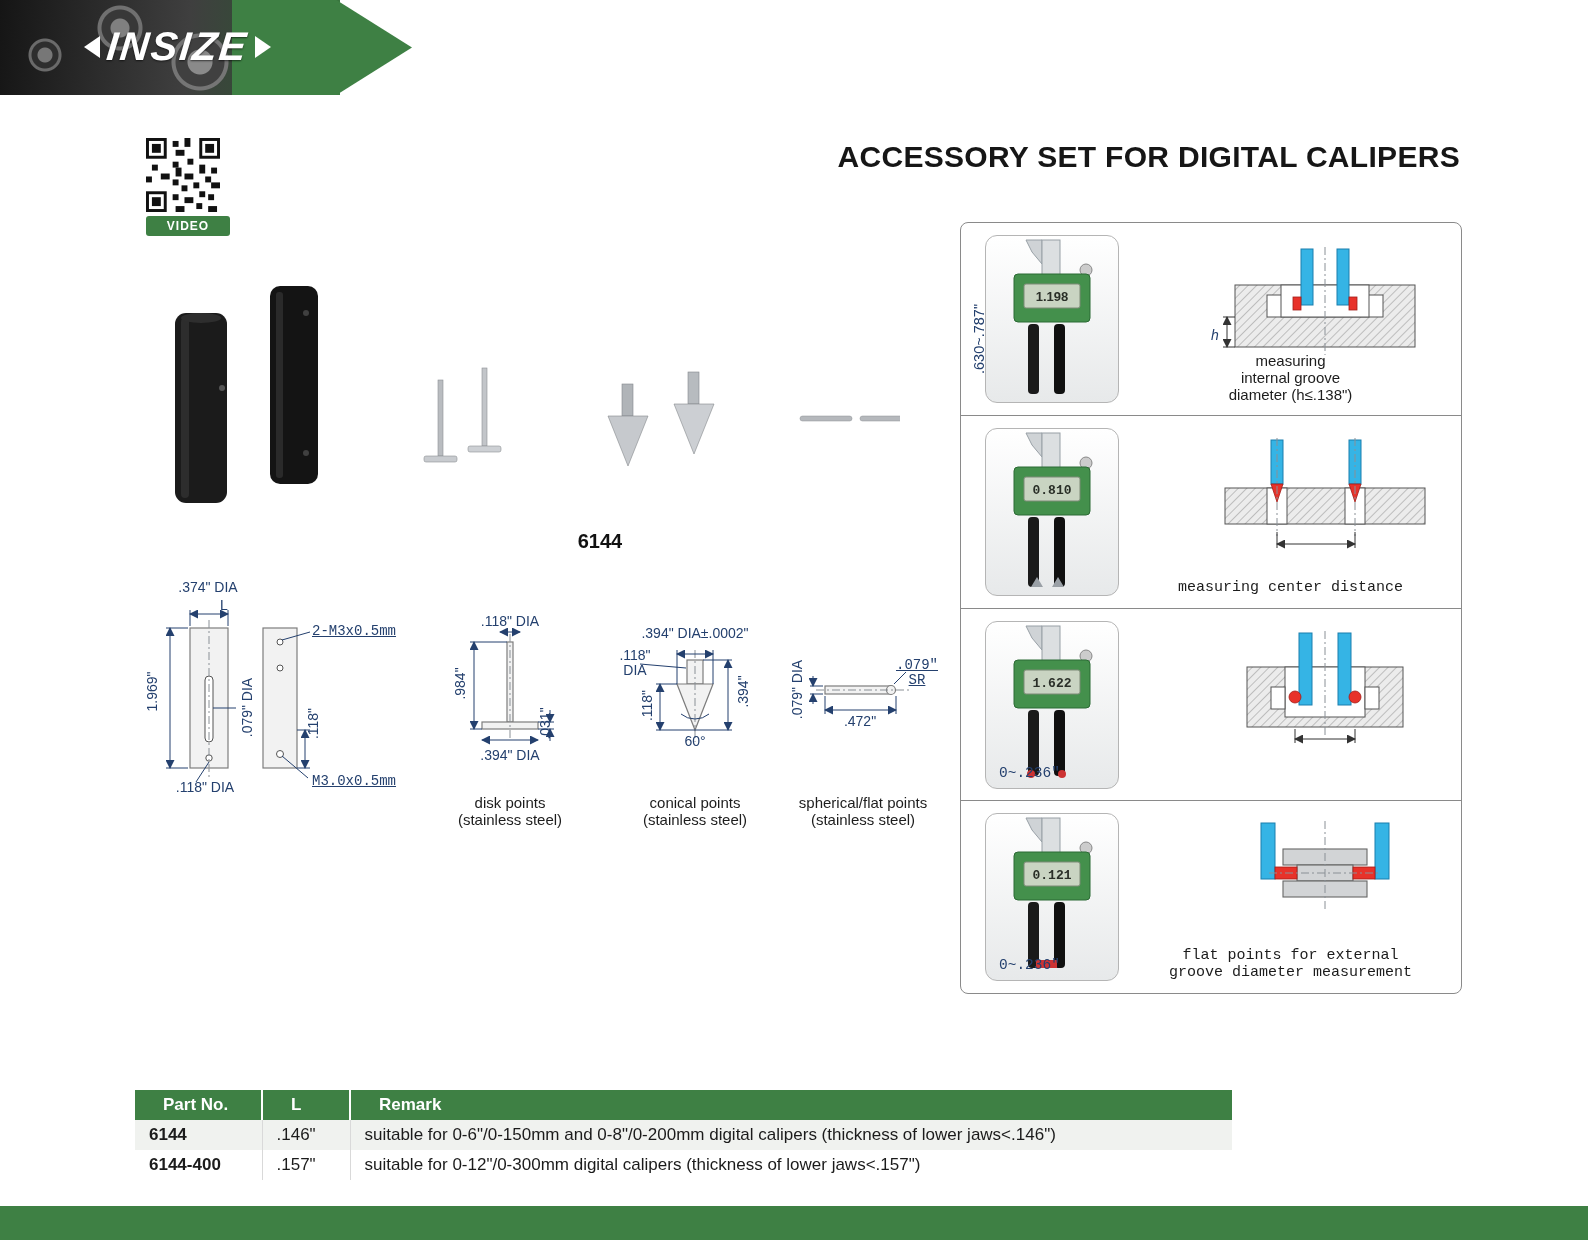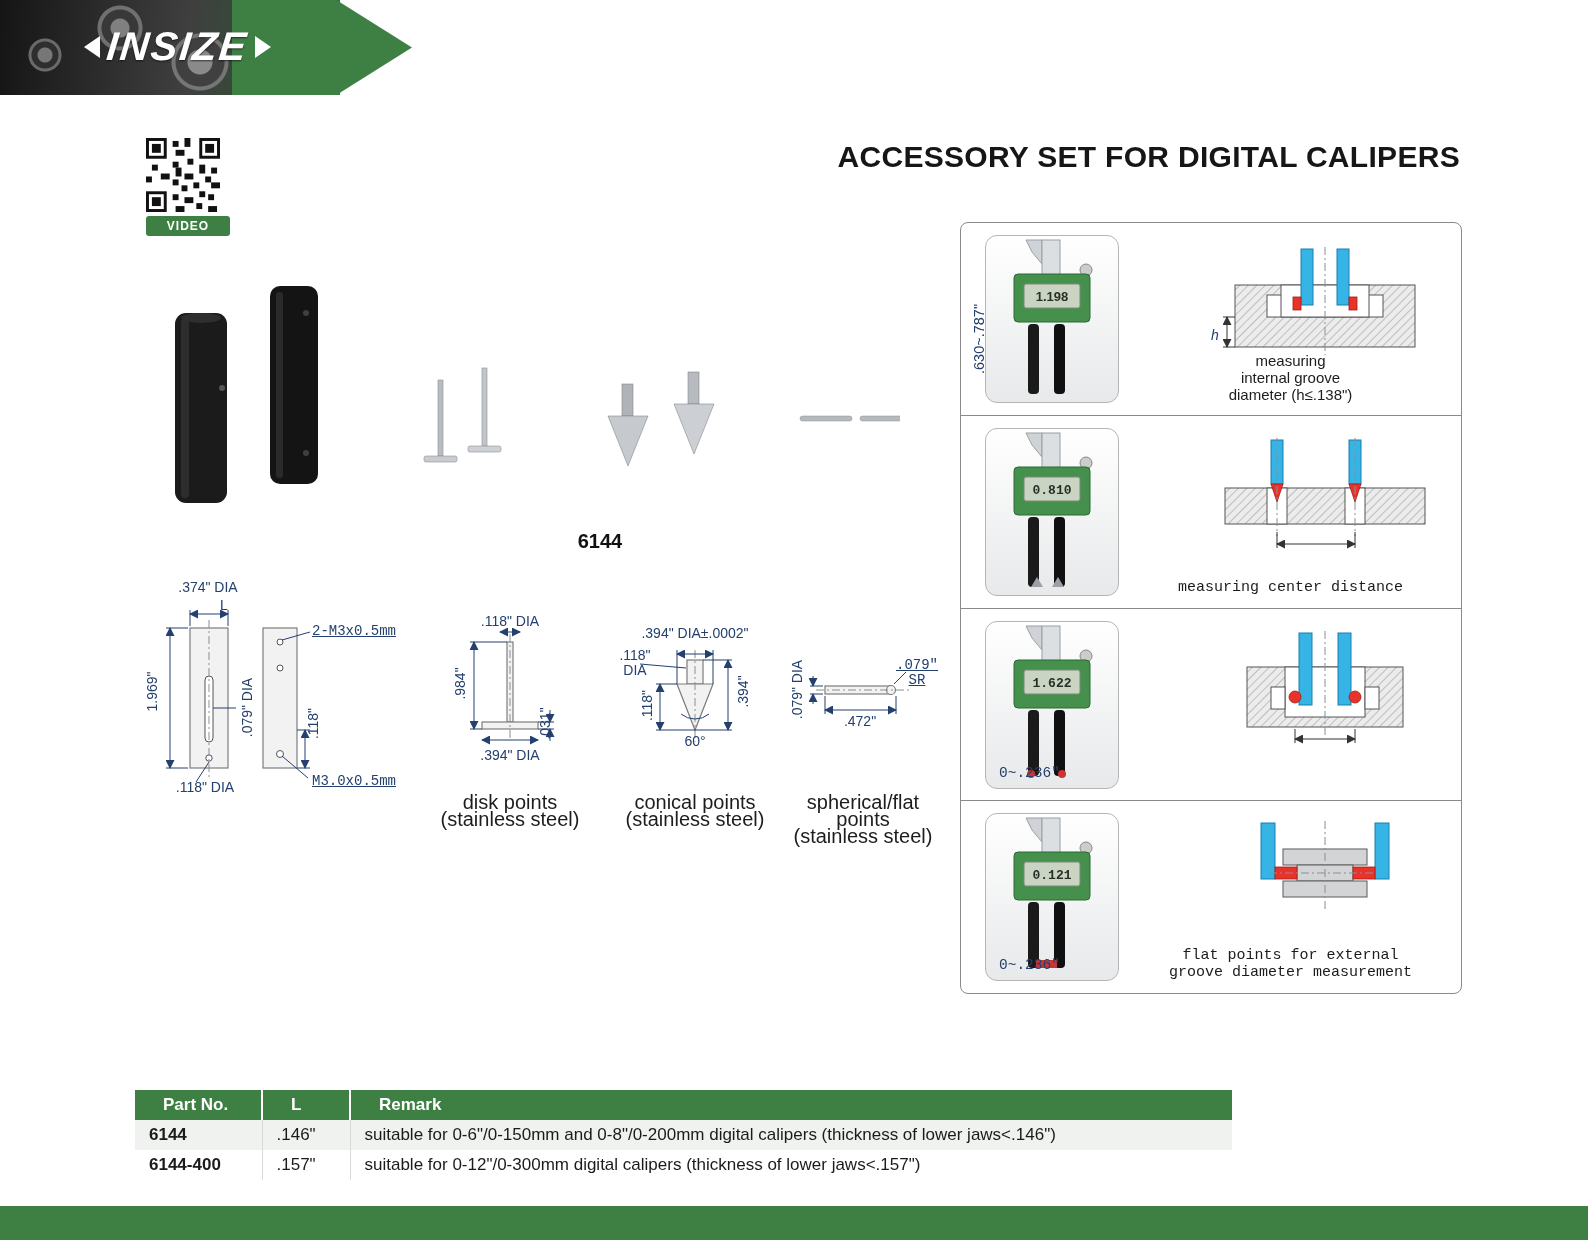--- a/index.html
+++ b/index.html
@@ -36,21 +36,21 @@
   
   #products{position:absolute;left:160px;top:268px;width:740px;height:256px;}
   #plabel{position:absolute;left:560px;top:530px;width:80px;text-align:center;font-weight:bold;font-size:20px;color:#111;}
 
   
   #draw{position:absolute;left:130px;top:580px;width:840px;height:262px;}
   #draw svg.lines{position:absolute;left:0;top:0;}
   .dim{position:absolute;font-size:14px;color:var(--navy);white-space:pre-line;text-align:center;line-height:15px;}
   .rot{transform:rotate(-90deg);}
   .u{text-decoration:underline;font-family:Liberation Mono, monospace;}
-  .cap{position:absolute;font-size:20px;color:#1d1d1d;text-align:center;white-space:pre-line;line-height:17px;}
+  .cap{position:absolute;font-size:15px;color:#1d1d1d;text-align:center;white-space:pre-line;line-height:17px;}
 
   
   .out{fill:#f2f2f2;stroke:#7d7d7d;stroke-width:1.2;}
   .wh{fill:#fff;stroke:#555;stroke-width:1;}
   .cl{stroke:#8a9096;stroke-dasharray:8 3 2 3;fill:none;stroke-width:1;}
   .dimln{stroke:var(--navy);stroke-width:1;fill:none;}
   .ldr{stroke:var(--navy);stroke-width:1;fill:none;}
   .bl{fill:#35B4E5;stroke:#1a7fae;stroke-width:1;}
   .rd{fill:#E8322A;stroke:#a31d18;stroke-width:.8;}
   .gry{fill:#d2d4d6;stroke:#666;stroke-width:1.1;}

